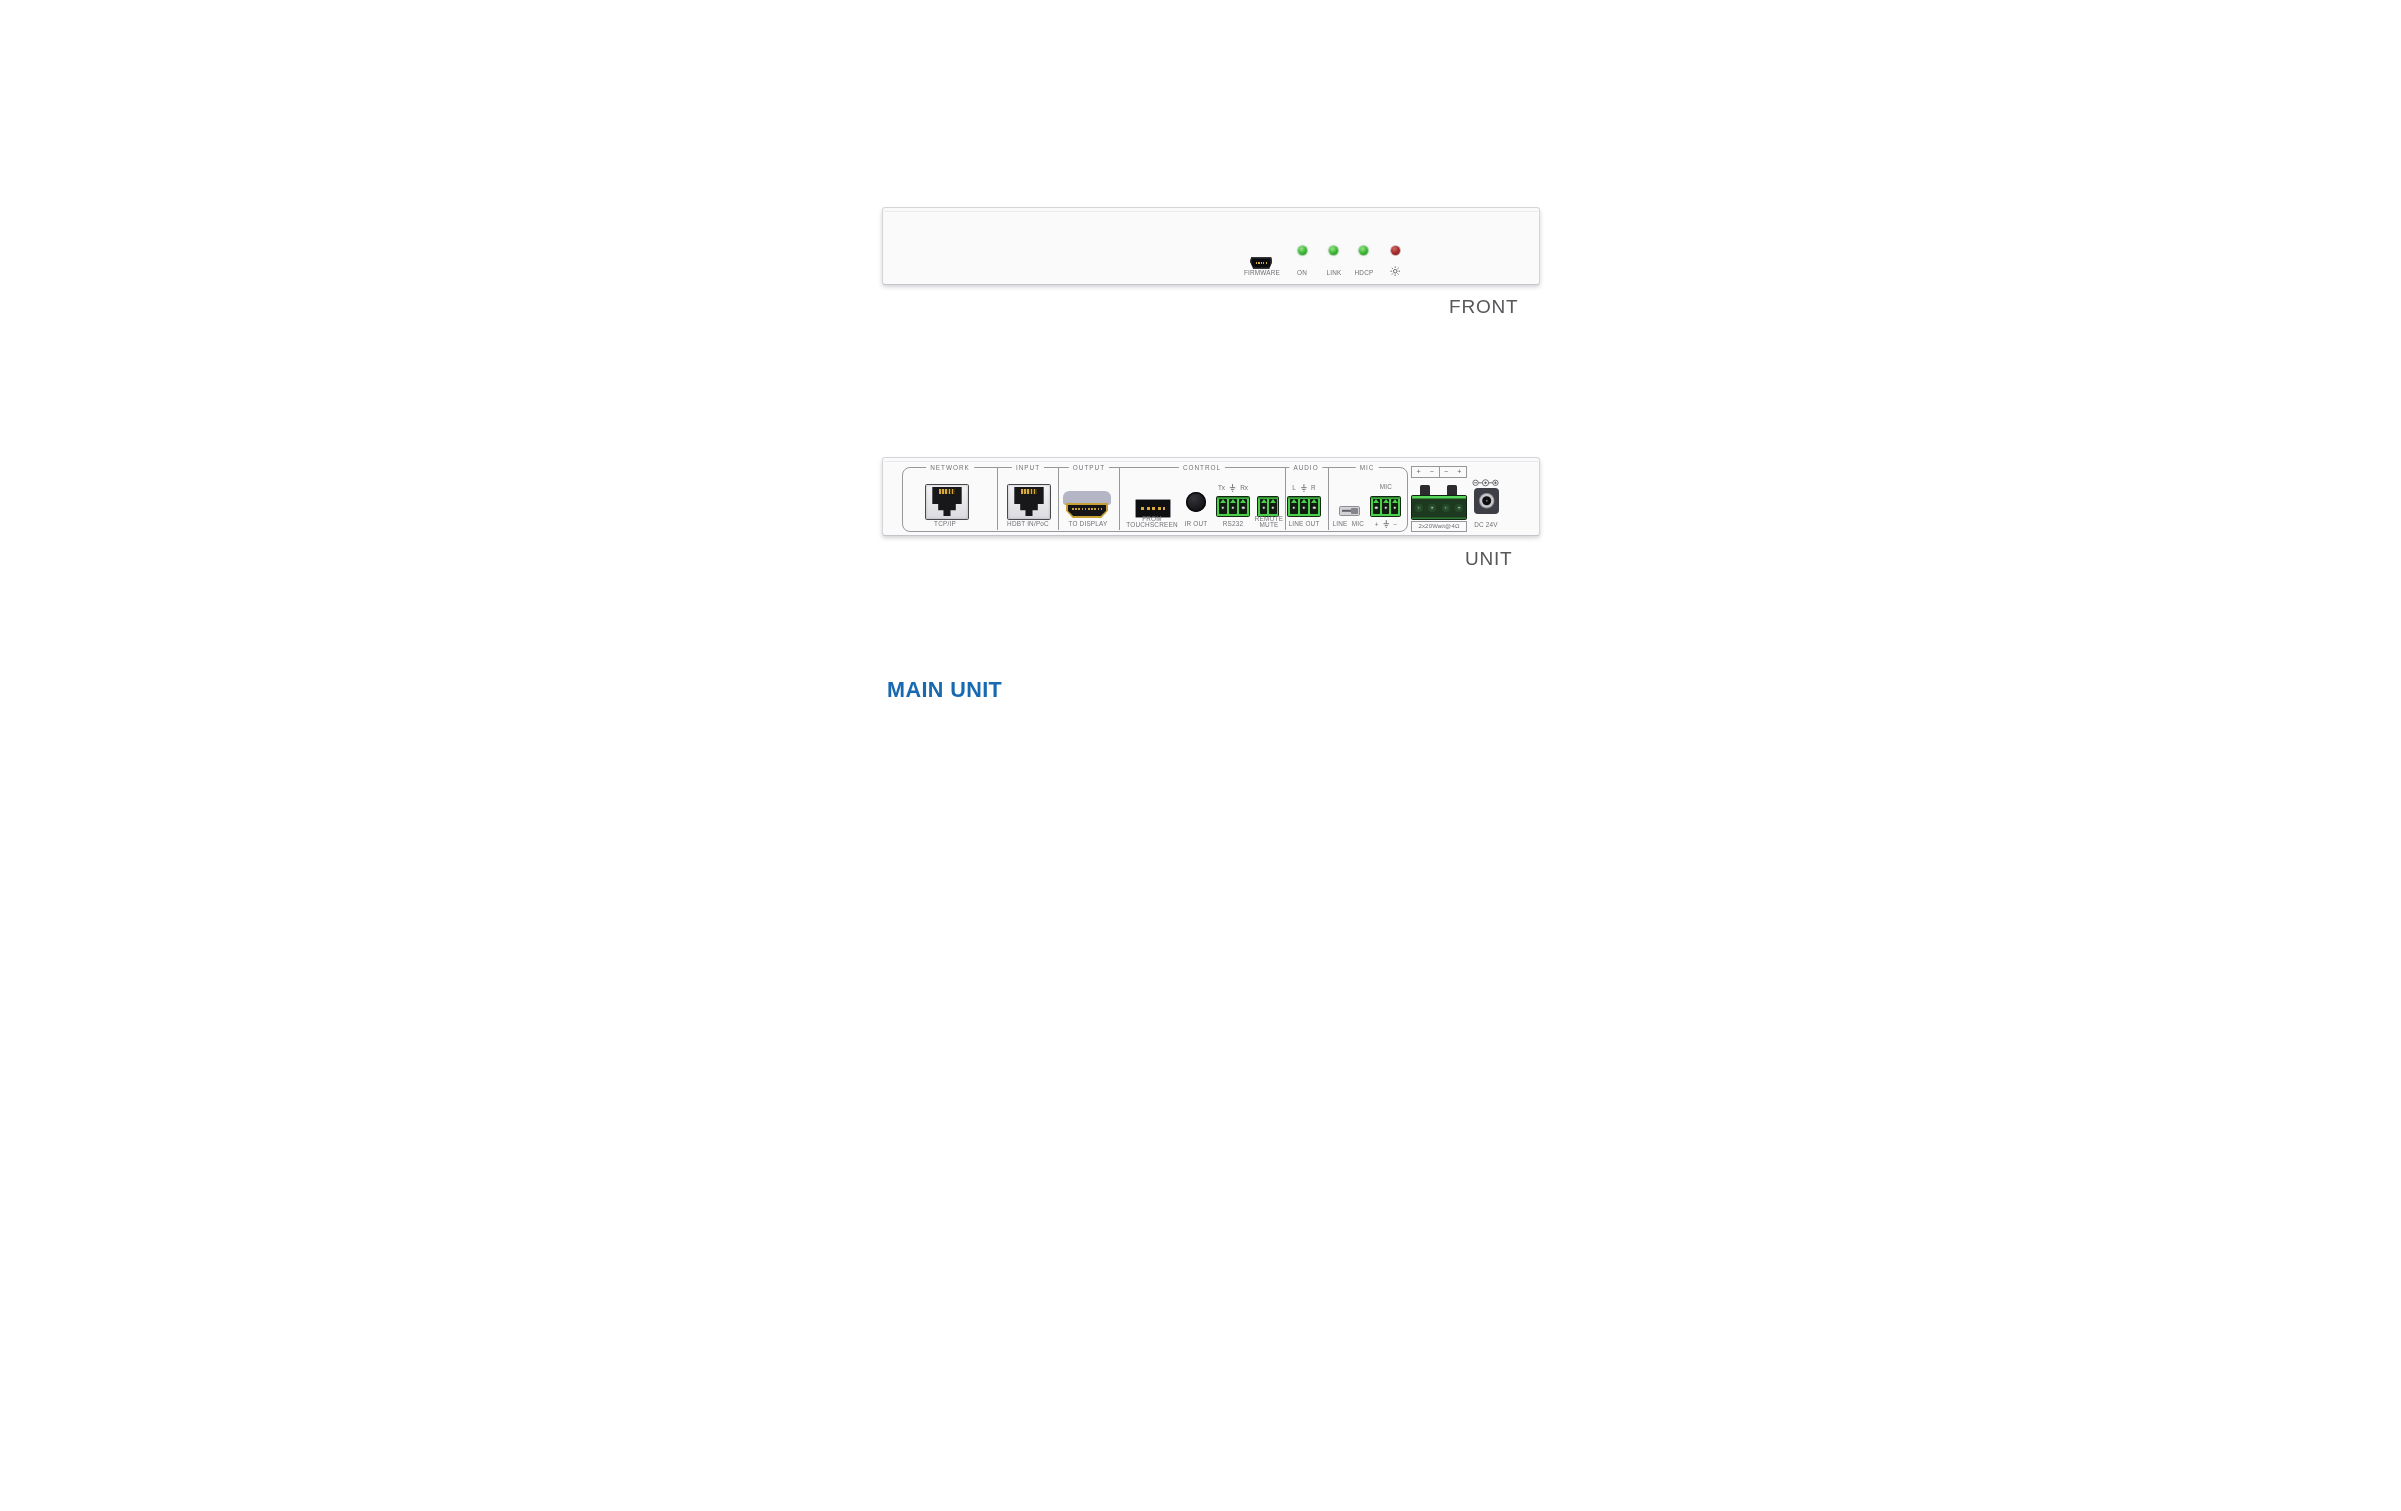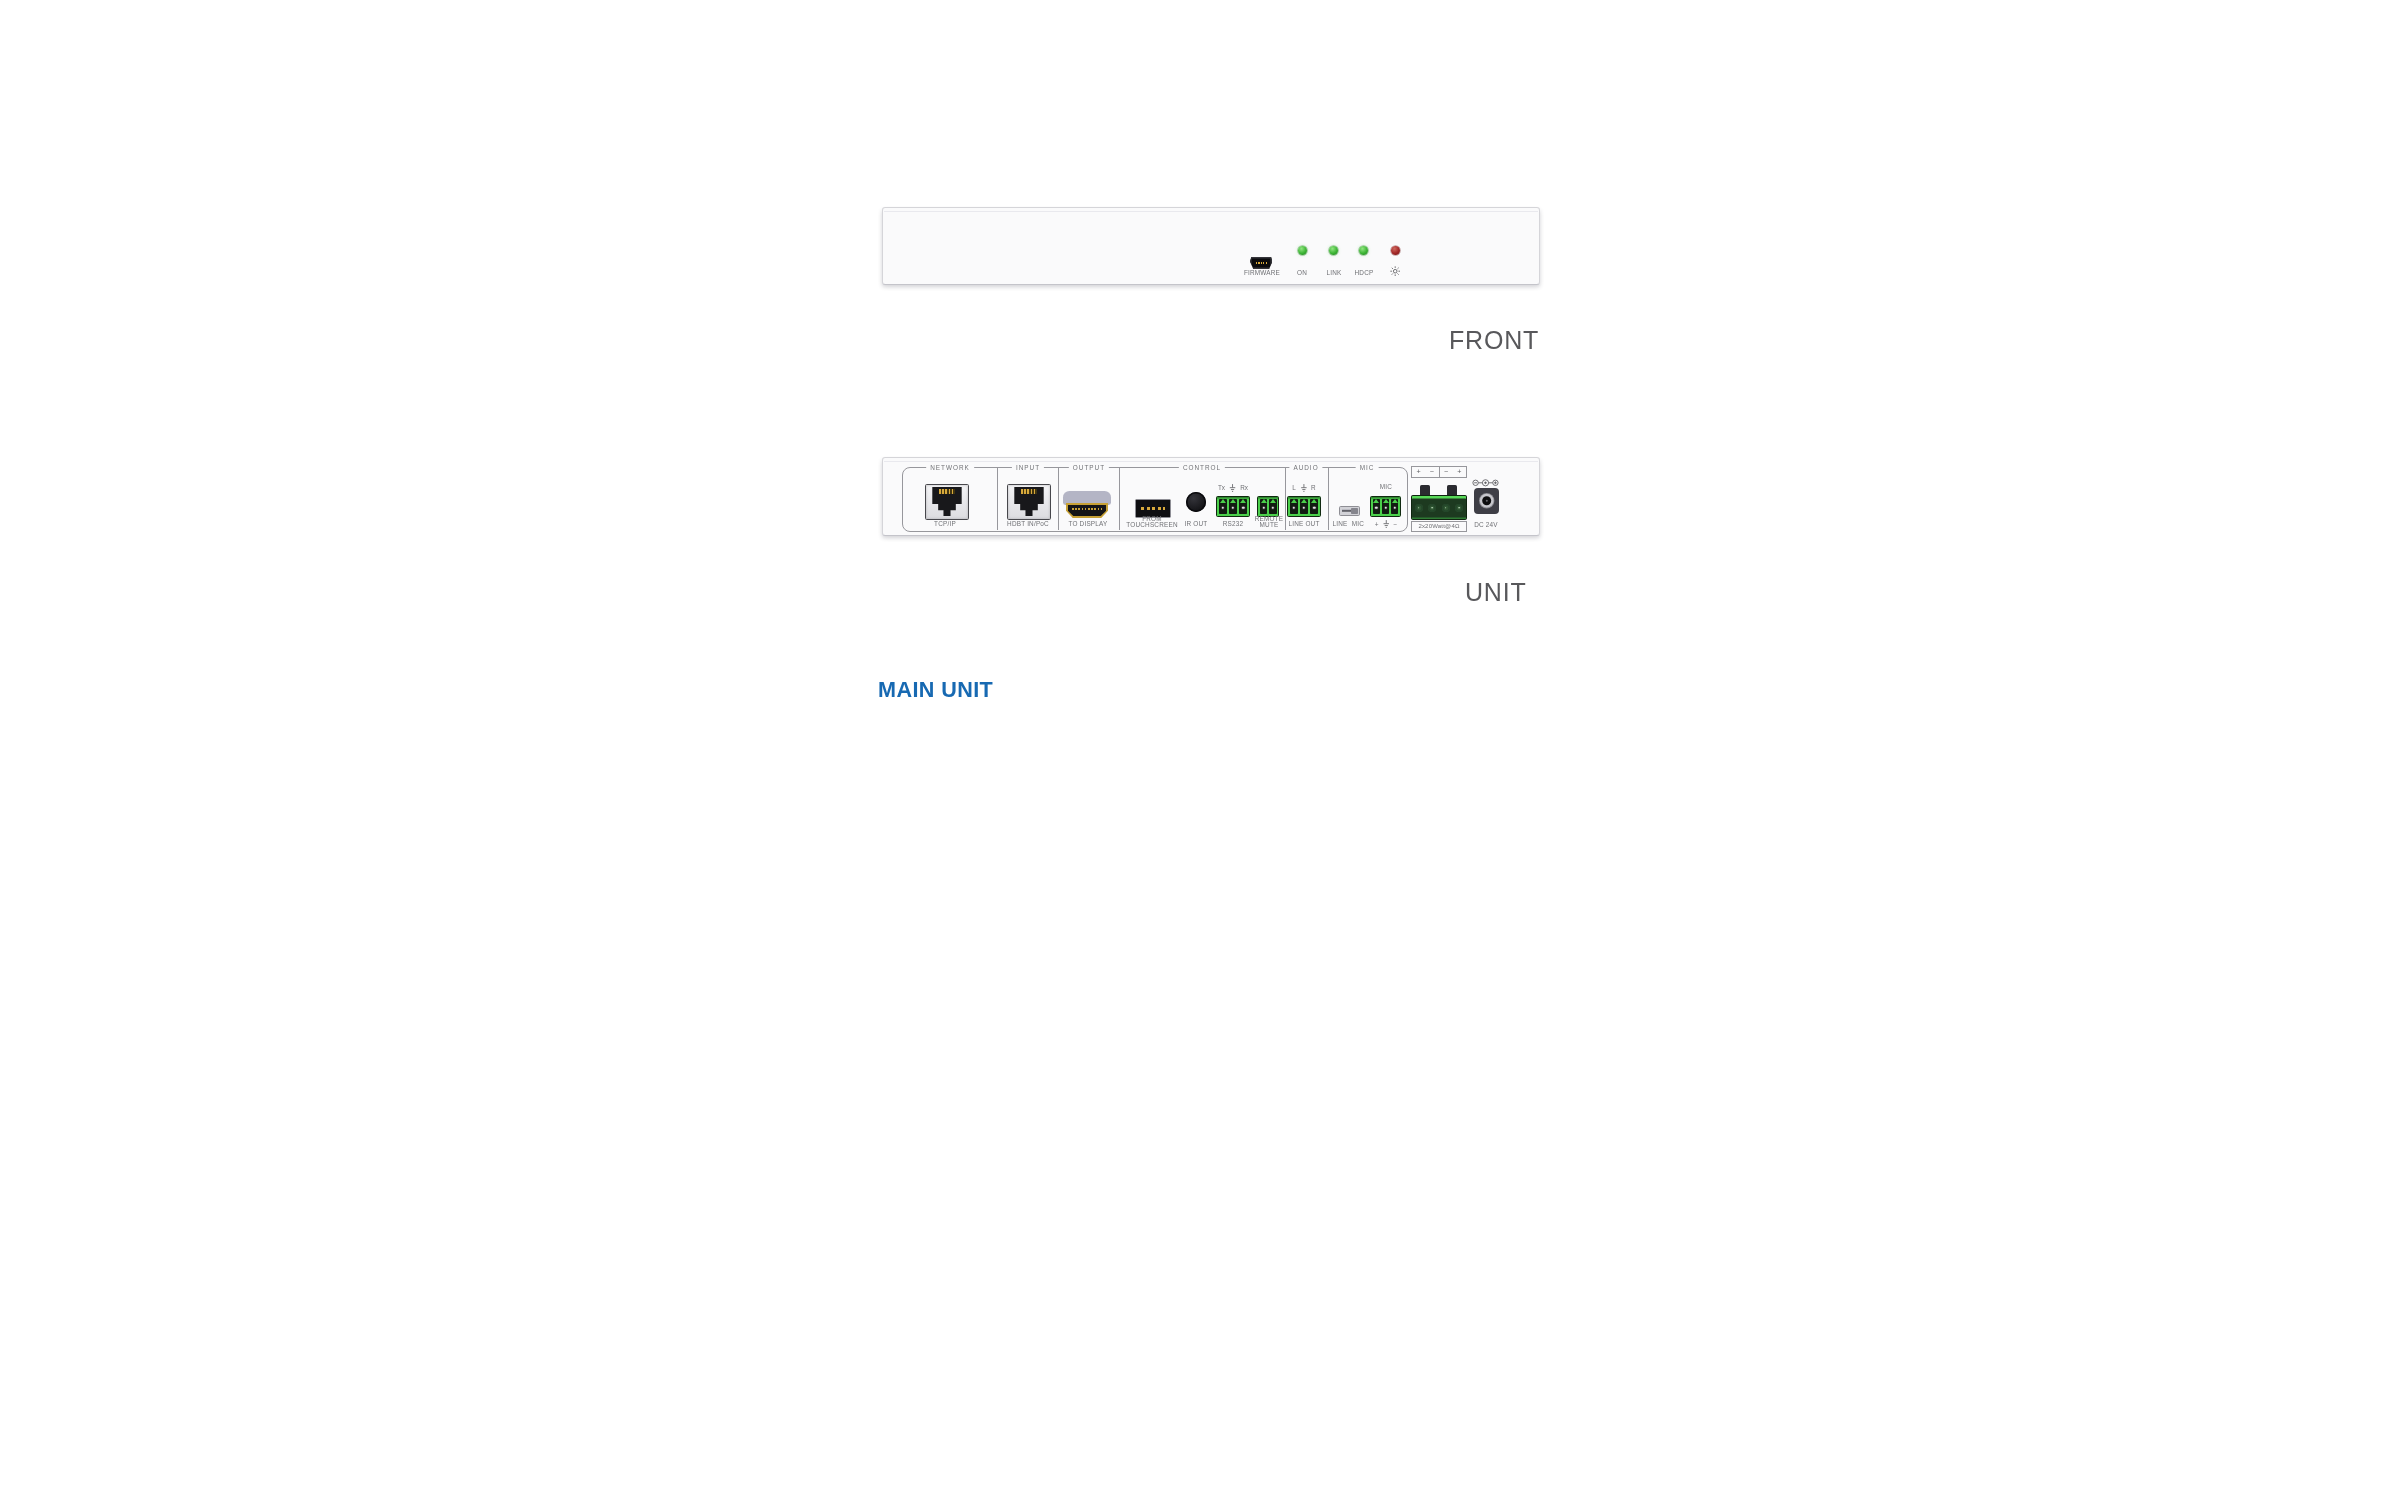--- a/index.html
+++ b/index.html
@@ -155,22 +155,22 @@
   .led.green {
     background:radial-gradient(circle at 38% 30%,#90e680,#3cb434 55%,#238021);
     box-shadow:0 0 0 0.8px rgba(30,110,30,.35),0 0 3.2px rgba(70,200,60,.45);
   }
   .led.red {
     background:radial-gradient(circle at 38% 30%,#cf685e,#a12626 55%,#6f1717);
     box-shadow:0 0 0 0.8px rgba(110,25,25,.4);
   }
   
   .cap {
-    position:absolute; font-size:25px; line-height:21.6px; color:#58585b;
-    letter-spacing:0.8px; font-weight:400;margin-top:34px;
+    position:absolute; font-size:19px; line-height:21.6px; color:#58585b;
+    letter-spacing:0.8px; font-weight:400;
   }
   .maintitle {
     position:absolute; font-size:21.6px; line-height:21.6px; color:#1769b2;
     font-weight:700; letter-spacing:0.4px;
   }
   .icon svg { display:block; }
 </style>
 </head>
 <body>
 
@@ -343,16 +343,16 @@
           <line x1="29.5" y1="4.2" x2="29.5" y2="7.8"></line>
         </g>
       </svg>
     </span>
     <div class="dc" style="left:591px;top:30px;width:25px;height:25.6px"></div>
     <div class="lbl" style="left:603px;top:64px">DC 24V</div>
   </div>
 
   <div class="cap" style="left:865px;top:548px">UNIT</div>
 
-  <div class="maintitle" style="left:278px;top:679px">MAIN UNIT</div>
+  <div class="maintitle" style="left:287px;top:679px">MAIN UNIT</div>
 
 </div>
 
 
 </body></html>

